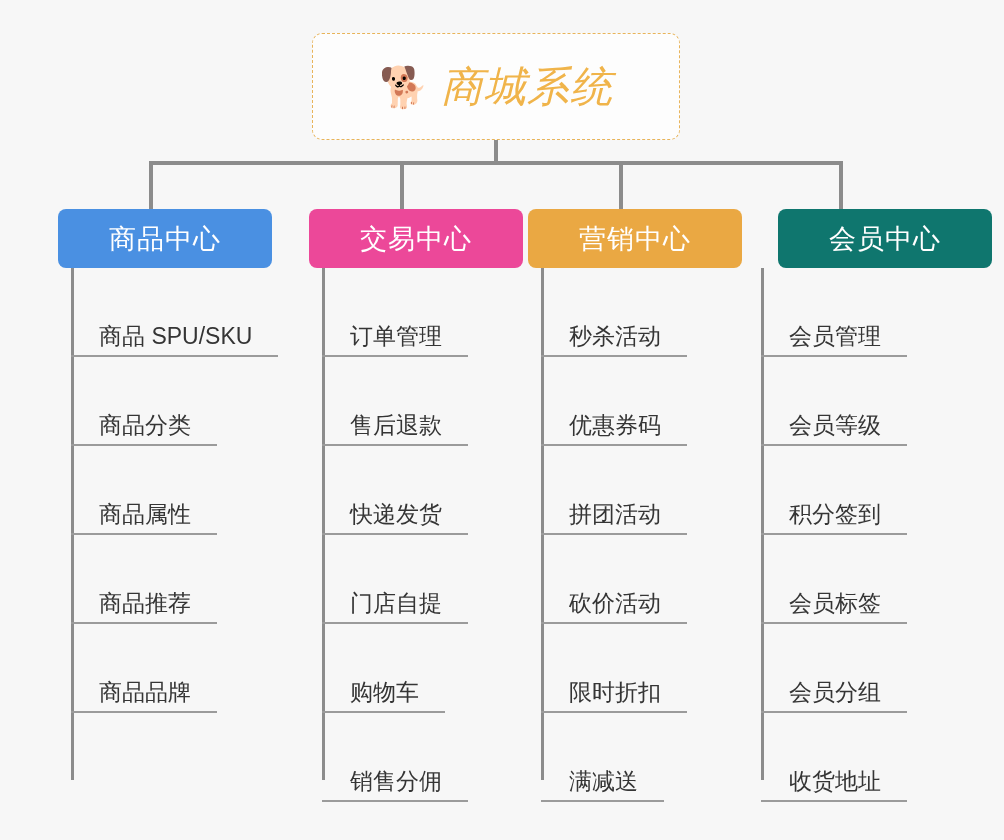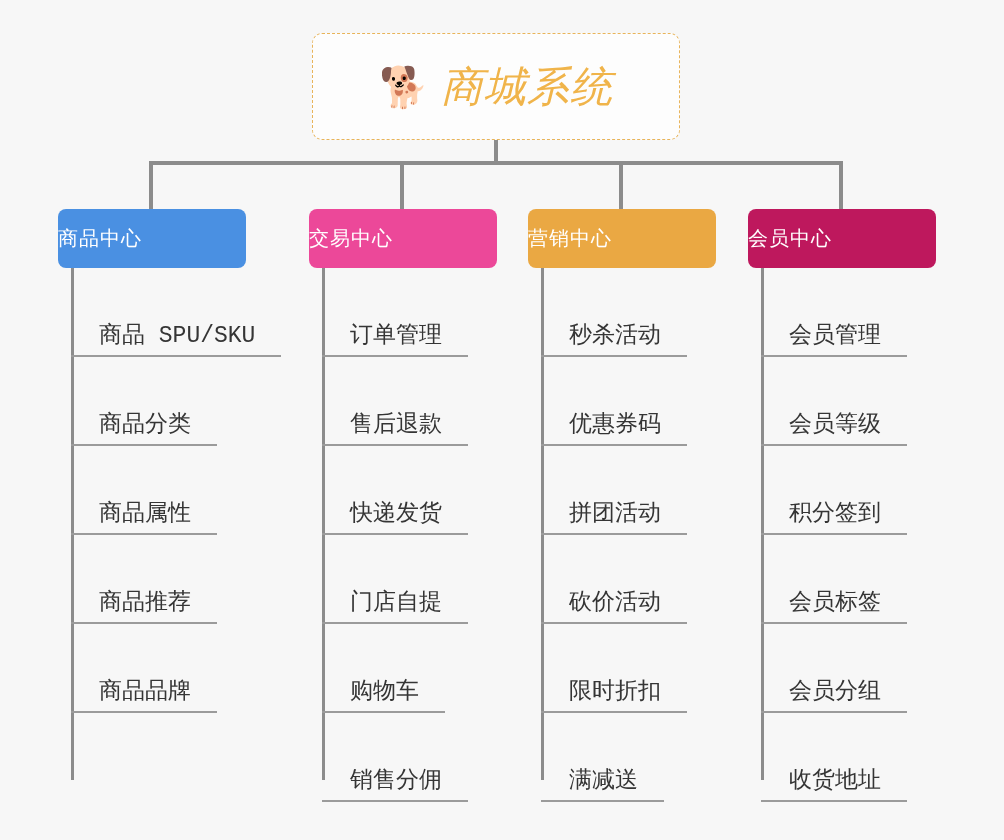--- a/index.html
+++ b/index.html
@@ -62,47 +62,47 @@
 
   
   .column {
     position: absolute;
     top: 209px;
   }
   .cat-box {
     position: absolute;
     left: 0;
     top: 0;
-    width: 188px;
+    width: 214px;
     height: 59px;
     box-sizing: border-box;
     border-radius: 8px;
     display: flex;
     align-items: center;
+    justify-content: center;
     color: #ffffff;
-    font-size: 20px;
+    font-size: 27px;
     letter-spacing: 1px;
     white-space: nowrap;
   }
 
   
   .spine {
     position: absolute;
     left: 13px;
     top: 59px;
     width: 3px;
     background: #8c8c8c;
   }
 
   .leaves {
     position: absolute;
     left: 13px;
     top: 59px;
     width: 300px;
-    font-family: Liberation Mono, monospace;
   }
   .leaf {
     position: relative;
     height: 89px;
     display: flex;
     align-items: flex-end;
     padding-left: 0;
   }
   .leaf-label {
     display: inline-block;
@@ -205,21 +205,21 @@
       <div class="leaf">
           <span class="leaf-label">限时折扣</span>
         </div>
       <div class="leaf">
           <span class="leaf-label">满减送</span>
         </div>
     </div>
   </div>
 
   <div class="column" style="left:748px;">
-    <div class="cat-box" style="background:#be185d;">
+    <div class="cat-box" style="background:#0f766e;margin-left:30px;">
       <span>会员中心</span>
     </div>
     <div class="spine" style="height:512px;"></div>
     <div class="leaves">
       <div class="leaf">
           <span class="leaf-label">会员管理</span>
         </div>
       <div class="leaf">
           <span class="leaf-label">会员等级</span>
         </div>

